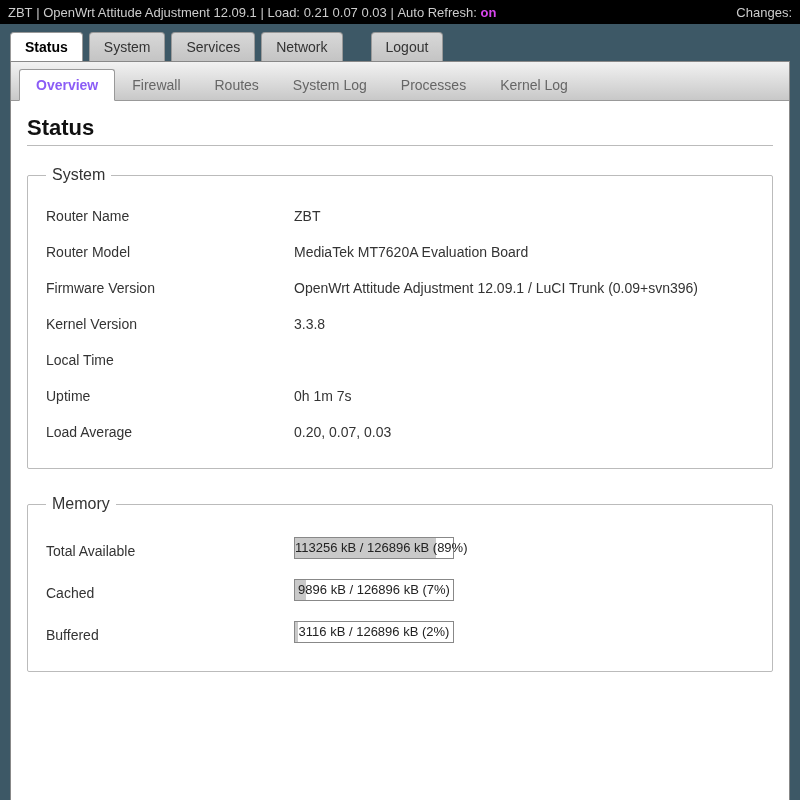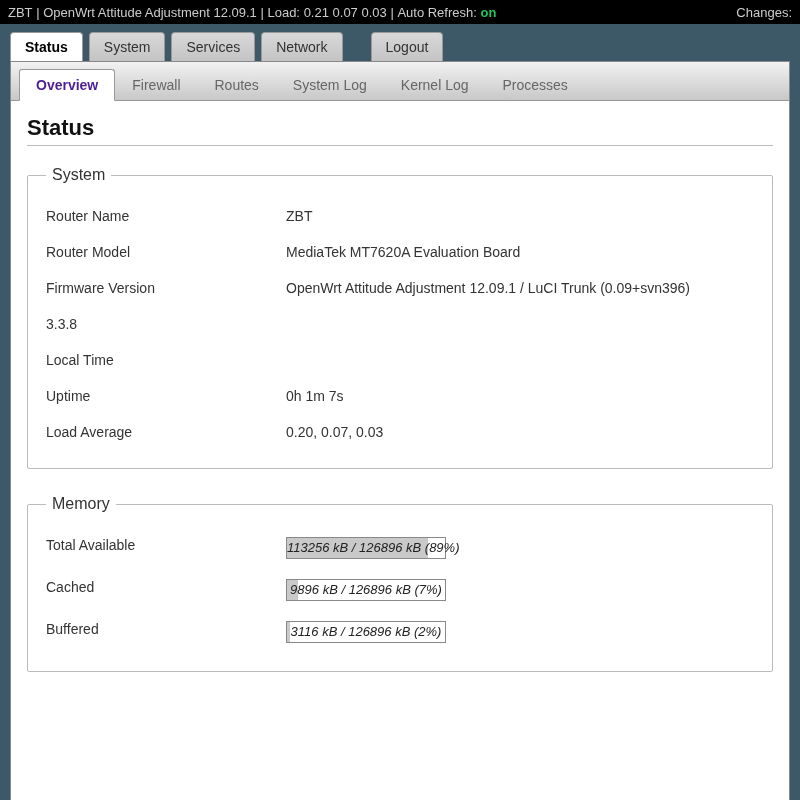--- a/index.html
+++ b/index.html
@@ -14,21 +14,21 @@
       background: #000;
       color: #ccc;
       font-size: 13px;
       padding: 4px 8px;
       display: flex;
       justify-content: space-between;
       align-items: center;
       height: 24px;
     }
     .topbar-left { display: flex; align-items: center; gap: 0; }
-    .auto-on { color: #22c55e; font-weight: bold; }
+    .auto-on { color: #d946ef; font-weight: bold; }
     .main-tabs {
       display: flex;
       gap: 6px;
       padding: 8px 10px 0 10px;
       background: #3d5866;
     }
     .main-tab {
       background: linear-gradient(#d8d8d8, #c4c4c4);
       border: 1px solid #999;
       border-bottom: none;
@@ -63,21 +63,21 @@
       color: #666;
       cursor: pointer;
       border: 1px solid transparent;
       border-bottom: none;
     }
     .sub-tab.active {
       background: #fff;
       border: 1px solid #999;
       border-bottom: 1px solid #fff;
       border-radius: 3px 3px 0 0;
-      color: #4c1d95;
+      color: #8b5cf6;
       font-weight: bold;
       margin-bottom: -1px;
     }
     .page-body { padding: 14px 16px; }
     .page-title {
       font-size: 22px;
       font-weight: bold;
       color: #111;
       margin-bottom: 4px;
     }
@@ -91,24 +91,25 @@
       padding: 14px 18px 18px 18px;
       margin-bottom: 26px;
     }
     legend {
       font-size: 16px;
       color: #333;
       padding: 0 6px;
     }
     .row {
       display: flex;
-      align-items: flex-start;
+      align-items: flex-end;
       padding: 10px 0;
       font-size: 14px;
       color: #333;
+      gap: 8px;
     }
     .row-label {
       width: 240px;
       flex-shrink: 0;
     }
     .row-value {
       flex: 1;
     }
     .meter {
       display: inline-block;
@@ -124,21 +125,20 @@
     }
     .meter-fill {
       position: absolute;
       left: 0; top: 0; bottom: 0;
       background: #c9c9c9;
     }
     .meter-text {
       position: relative;
       z-index: 1;
       white-space: nowrap;
-      font-style: italic;
     }
   </style>
 </head>
 <body>
 
 <div class="topbar">
   <div class="topbar-left">
     <span>ZBT</span>
     <span>&nbsp;|&nbsp;</span>
     <span>OpenWrt Attitude Adjustment 12.09.1</span>
@@ -161,22 +161,22 @@
   <div class="main-tab">Network</div>
   <div class="main-tab logout">Logout</div>
 </div>
 
 <div class="content">
   <div class="sub-tabs">
     <div class="sub-tab active">Overview</div>
     <div class="sub-tab">Firewall</div>
     <div class="sub-tab">Routes</div>
     <div class="sub-tab">System Log</div>
+    <div class="sub-tab">Processes</div>
     <div class="sub-tab">Kernel Log</div>
-    <div class="sub-tab">Processes</div>
   </div>
 
   <div class="page-body">
     <div class="page-title">Status</div>
     <div class="title-underline"></div>
 
     <fieldset>
       <legend>System</legend>
 
       <div class="row">
@@ -185,20 +185,21 @@
       </div>
       <div class="row">
         <div class="row-label">Router Model</div>
         <div class="row-value">MediaTek MT7620A Evaluation Board</div>
       </div>
       <div class="row">
         <div class="row-label">Firmware Version</div>
         <div class="row-value">OpenWrt Attitude Adjustment 12.09.1 / LuCI Trunk (0.09+svn396)</div>
       </div>
       <div class="row">
+        <div class="row-label">Kernel Version</div>
         <div class="row-value">3.3.8</div>
       </div>
       <div class="row">
         <div class="row-label">Local Time</div>
       </div>
       <div class="row">
         <div class="row-label">Uptime</div>
         <div class="row-value">0h 1m 7s</div>
       </div>
       <div class="row">

